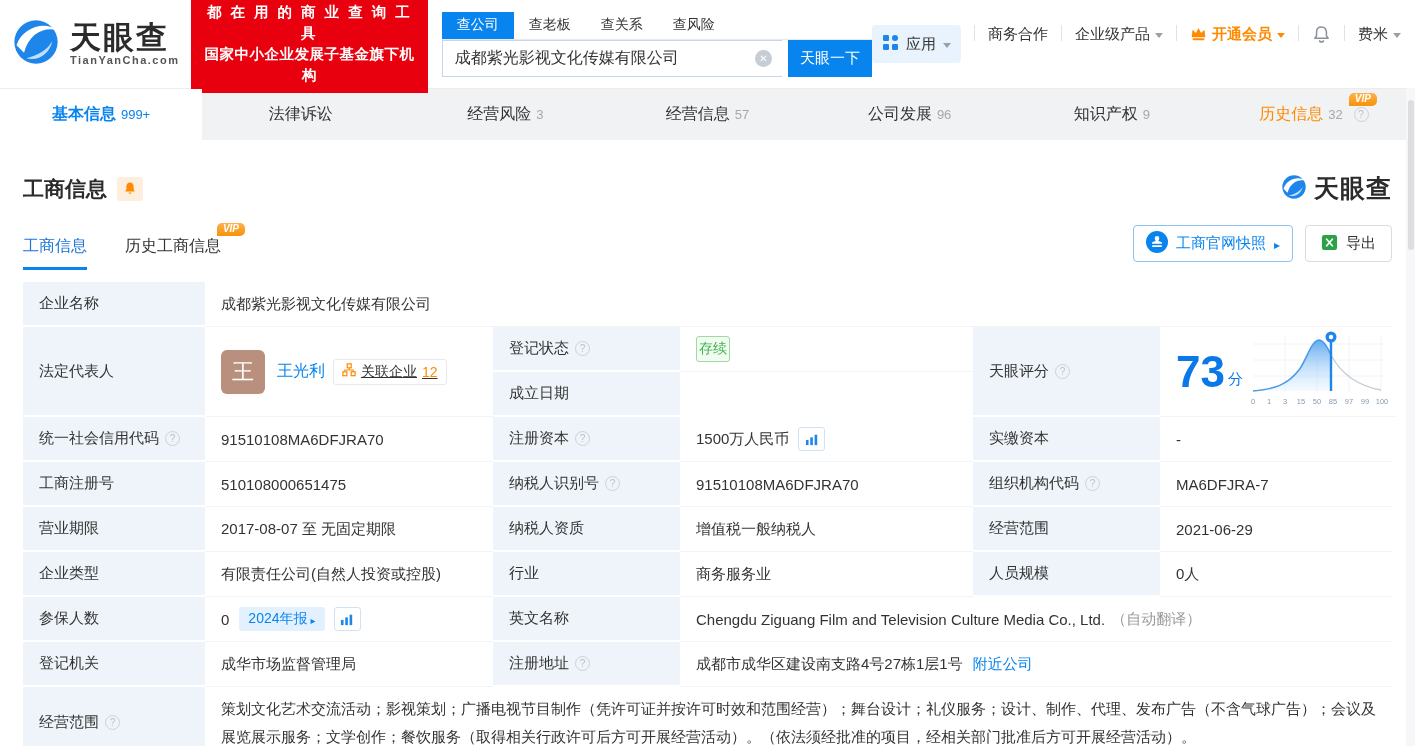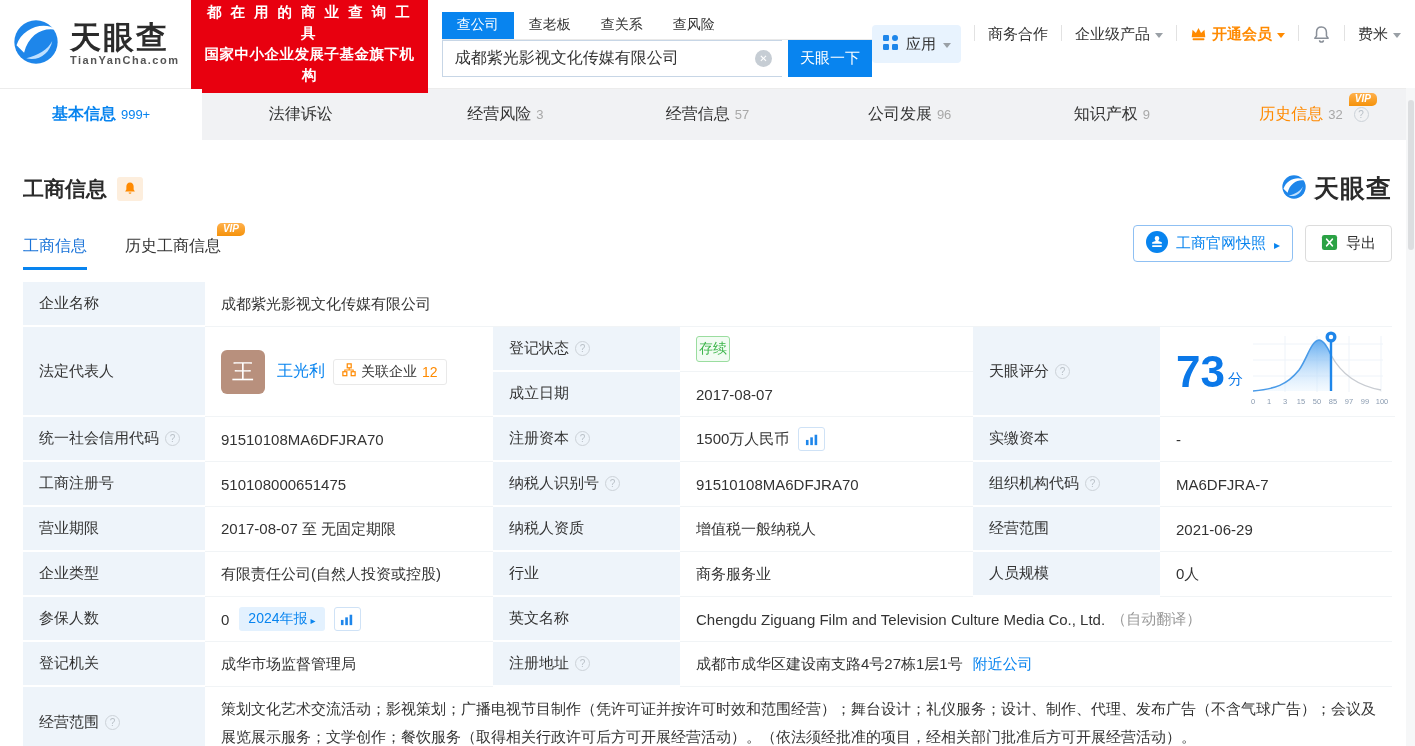--- a/index.html
+++ b/index.html
@@ -84,21 +84,21 @@
   .w-v2wide{flex:1;} .w-vfull{flex:1;}
   .h45{height:45px;} .h90{height:90px;} .h73{height:73px; align-items:center;}
   .mid { display:flex; flex-direction:column; width:480px; flex:none; }
   .mrow { display:flex; height:45px; }
   .mrow .lbl { width:187px; flex:none; }
   .mrow .val { width:293px; flex:none; }
   .link { color:#0884ef; cursor:pointer; }
   .avatar { width:44px; height:44px; border-radius:6px; background:#b8907d; color:#fff; font-size:22px;
     display:flex; align-items:center; justify-content:center; margin-right:12px; flex:none; }
   .rel-badge { display:inline-flex; align-items:center; gap:5px; border:1px solid #e9e9e9; border-radius:3px;
-    padding:3px 8px; margin-left:8px; font-size:14px; cursor:pointer; background:#fff; }
+    padding:3px 8px; margin-left:8px; font-size:14px; cursor:pointer; background:#fff;text-decoration:underline; }
   .rel-badge .n { color:#ff8a00; }
   .gbadge { display:inline-block; border:1px solid #9add9f; background:#f2fcf3; color:#3cb54a;
     font-size:14px; padding:2px 2px; border-radius:3px; line-height:1.4; }
   .repbadge { display:inline-flex; align-items:center; gap:3px; background:#e3f1fe; color:#0884ef;
     font-size:14px; padding:3px 9px; border-radius:3px; margin-left:10px; cursor:pointer; }
   .repbadge .snap-arrow::before{ font-size:10px; }
   .cicon-box { display:inline-flex; align-items:center; justify-content:center; width:27px; height:24px;
     border:1px solid #cfe2f6; border-radius:3px; margin-left:9px; cursor:pointer; background:#fff; }
   .score-val { font-size:44px; font-weight:700; color:#0b78e8; line-height:1; }
   .score-unit { font-size:15px; color:#0b78e8; margin:16px 4px 0 3px; }
@@ -307,21 +307,20 @@
           <div class="cell lbl">
             <span>登记状态</span>
             <span class="qmark"></span>
           </div>
           <div class="cell val">
             <span class="gbadge">存续</span>
           </div>
         </div>
         <div class="mrow">
           <div class="cell lbl">成立日期</div>
-          <div class="cell val">2017-08-07</div>
         </div>
       </div>
       <div class="cell lbl w-l3 h90">
         <span>天眼评分</span>
         <span class="qmark"></span>
       </div>
       <div class="cell val w-v3 h90" style="padding-right:6px">
         <span class="score-val">73</span>
         <span class="score-unit">分</span>
         <span>

